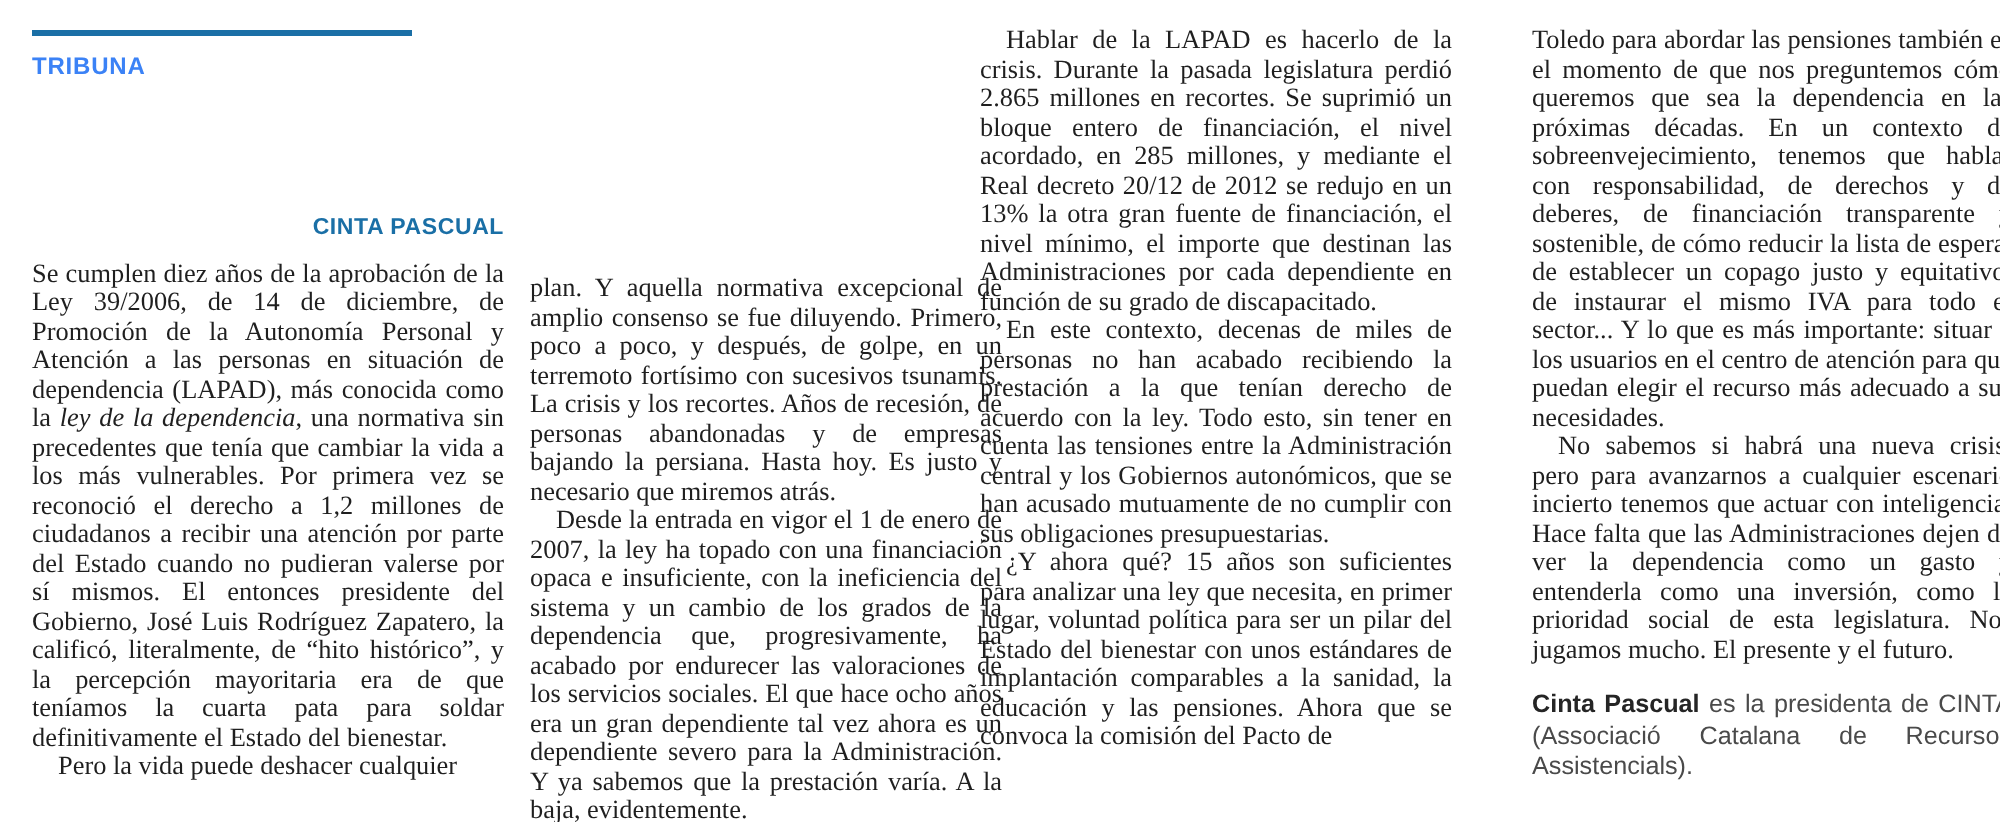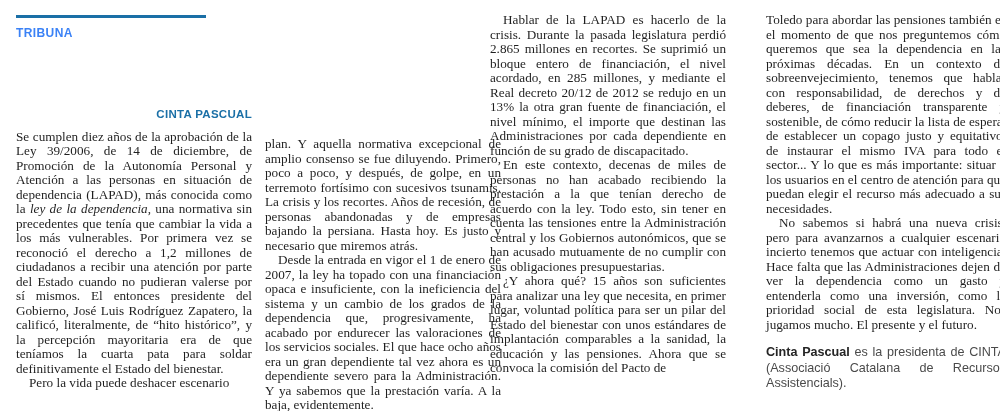--- a/index.html
+++ b/index.html
@@ -93,21 +93,21 @@
 <div class="page">
 
   <div class="header">
     <div class="section-rule"></div>
     <div class="kicker">TRIBUNA</div>
   </div>
 
   <section class="col col1">
     <div class="byline">CINTA PASCUAL</div>
     <p class="para"><span>Se cumplen diez años de la aprobación de la Ley 39/2006, de 14 de diciembre, de Promoción de la Autonomía Personal y Atención a las personas en situación de dependencia (LAPAD), más conocida como la </span><em class="it">ley de la dependencia</em><span>, una normativa sin precedentes que tenía que cambiar la vida a los más vulnerables. Por primera vez se reconoció el derecho a 1,2 millones de ciudadanos a recibir una atención por parte del Estado cuando no pudieran valerse por sí mismos. El entonces presidente del Gobierno, José Luis Rodríguez Zapatero, la calificó, literalmente, de “hito histórico”, y la percepción mayoritaria era de que teníamos la cuarta pata para soldar definitivamente el Estado del bienestar.</span></p>
-    <p class="para indent">Pero la vida puede deshacer escenario</p>
+    <p class="para indent">Pero la vida puede deshacer cualquier</p>
   </section>
 
   <section class="col col2">
     <p class="para">plan. Y aquella normativa excepcional de amplio consenso se fue diluyendo. Primero, poco a poco, y después, de golpe, en un terremoto fortísimo con sucesivos tsunamis. La crisis y los recortes. Años de recesión, de personas abandonadas y de empresas bajando la persiana. Hasta hoy. Es justo y necesario que miremos atrás.</p>
     <p class="para indent">Desde la entrada en vigor el 1 de enero de 2007, la ley ha topado con una financiación opaca e insuficiente, con la ineficiencia del sistema y un cambio de los grados de la dependencia que, progresivamente, ha acabado por endurecer las valoraciones de los servicios sociales. El que hace ocho años era un gran dependiente tal vez ahora es un dependiente severo para la Administración. Y ya sabemos que la prestación varía. A la baja, evidentemente.</p>
   </section>
 
   <section class="col col3">
     <p class="para indent">Hablar de la LAPAD es hacerlo de la crisis. Durante la pasada legislatura perdió 2.865 millones en recortes. Se suprimió un bloque entero de financiación, el nivel acordado, en 285 millones, y mediante el Real decreto 20/12 de 2012 se redujo en un 13% la otra gran fuente de financiación, el nivel mínimo, el importe que destinan las Administraciones por cada dependiente en función de su grado de discapacitado.</p>
     <p class="para indent">En este contexto, decenas de miles de personas no han acabado recibiendo la prestación a la que tenían derecho de acuerdo con la ley. Todo esto, sin tener en cuenta las tensiones entre la Administración central y los Gobiernos autonómicos, que se han acusado mutuamente de no cumplir con sus obligaciones presupuestarias.</p>

